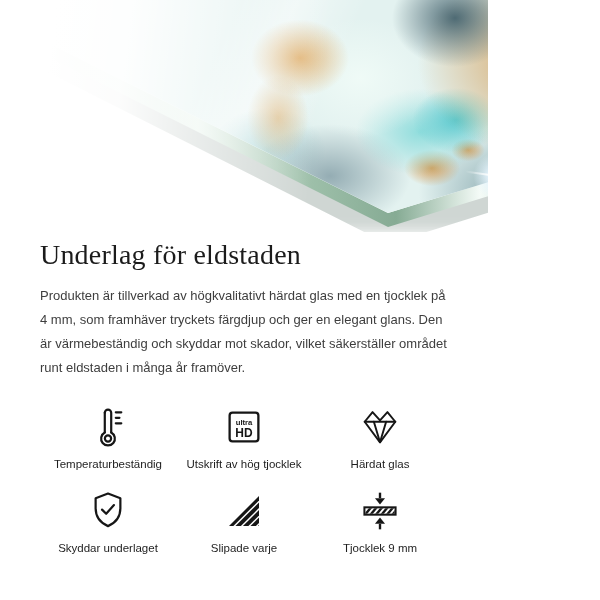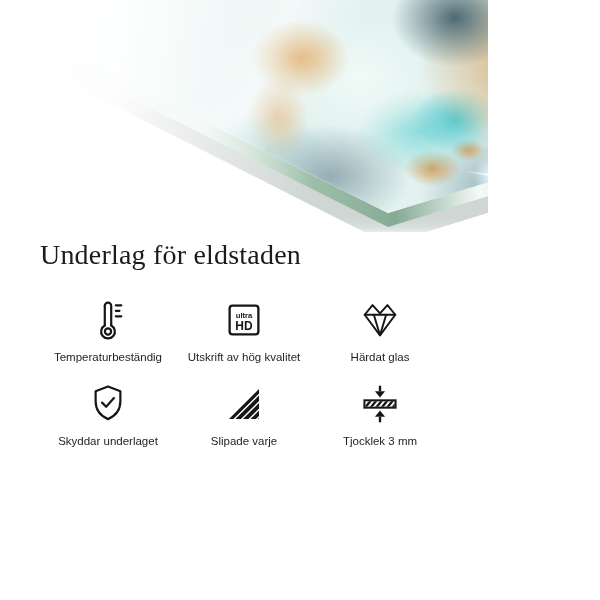--- a/index.html
+++ b/index.html
@@ -73,20 +73,21 @@
     <div class="sparkle">
       <div class="glow"></div>
         <div class="arm-v"></div>
         <div class="arm-h"></div>
     </div>
   </div>
 
   <div class="content">
     <h1><span>Underlag för eldstaden</span><br></h1>
 
+    <p class="body-text">Produkten är tillverkad av högkvalitativt härdat glas med en tjocklek på 4 mm, som framhäver tryckets färgdjup och ger en elegant glans. Den är värmebeständig och skyddar mot skador, vilket säkerställer området runt eldstaden i många år framöver.</p>
 
     <div class="features">
 
       <div class="feature">
         <div class="icon-wrap">
           <svg class="ico" width="44" height="44" viewBox="0 0 48 48">
             <path d="M20.5 8.5 a3.5 3.5 0 0 1 7 0 V 30"></path>
             <path d="M20.5 8.5 V 30"></path>
             <path d="M20.5 30 a7.5 7.5 0 1 0 7 0"></path>
             <circle cx="24" cy="36.5" r="3.4"></circle>
@@ -97,21 +98,21 @@
       </div>
 
       <div class="feature">
         <div class="icon-wrap">
           <svg class="ico" width="46" height="46" viewBox="0 0 48 48">
             <rect x="9" y="9" width="30" height="30" rx="3"></rect>
             <text x="24" y="21.5" text-anchor="middle" font-size="8" class="badge-text">ultra</text>
             <text x="24" y="34" text-anchor="middle" font-size="12.5" class="badge-text">HD</text>
           </svg>
         </div>
-        <div class="feature-label">Utskrift av hög kvalitet</div>
+        <div class="feature-label">Utskrift av hög tjocklek</div>
       </div>
 
       <div class="feature">
         <div class="icon-wrap">
           <svg class="ico" width="42" height="42" viewBox="0 0 48 48" style="stroke-width:2.2">
             <path d="M6.5 18 L15.5 7 L24 16.5 L32.5 7 L41.5 18 L24 41.5 Z"></path>
             <path d="M6.5 18 H 41.5"></path>
             <path d="M17 18 L24 41.5 M31 18 L24 41.5"></path>
           </svg>
         </div>
@@ -164,18 +165,18 @@
               <line x1="24" y1="30" x2="34" y2="18"></line>
               <line x1="30" y1="30" x2="40" y2="18"></line>
               <line x1="36" y1="30" x2="46" y2="18"></line>
             </g>
             <line x1="24" y1="4" x2="24" y2="10" stroke="#161616" stroke-width="2.6"></line>
             <polygon points="18.5,10 29.5,10 24,17" fill="#161616"></polygon>
             <line x1="24" y1="44" x2="24" y2="38" stroke="#161616" stroke-width="2.6"></line>
             <polygon points="18.5,38 29.5,38 24,31" fill="#161616"></polygon>
           </svg>
         </div>
-        <div class="feature-label">Tjocklek 3 mm</div>
+        <div class="feature-label">Tjocklek 9 mm</div>
       </div>
 
     </div>
   </div>
 </div>
 
 </body></html>

